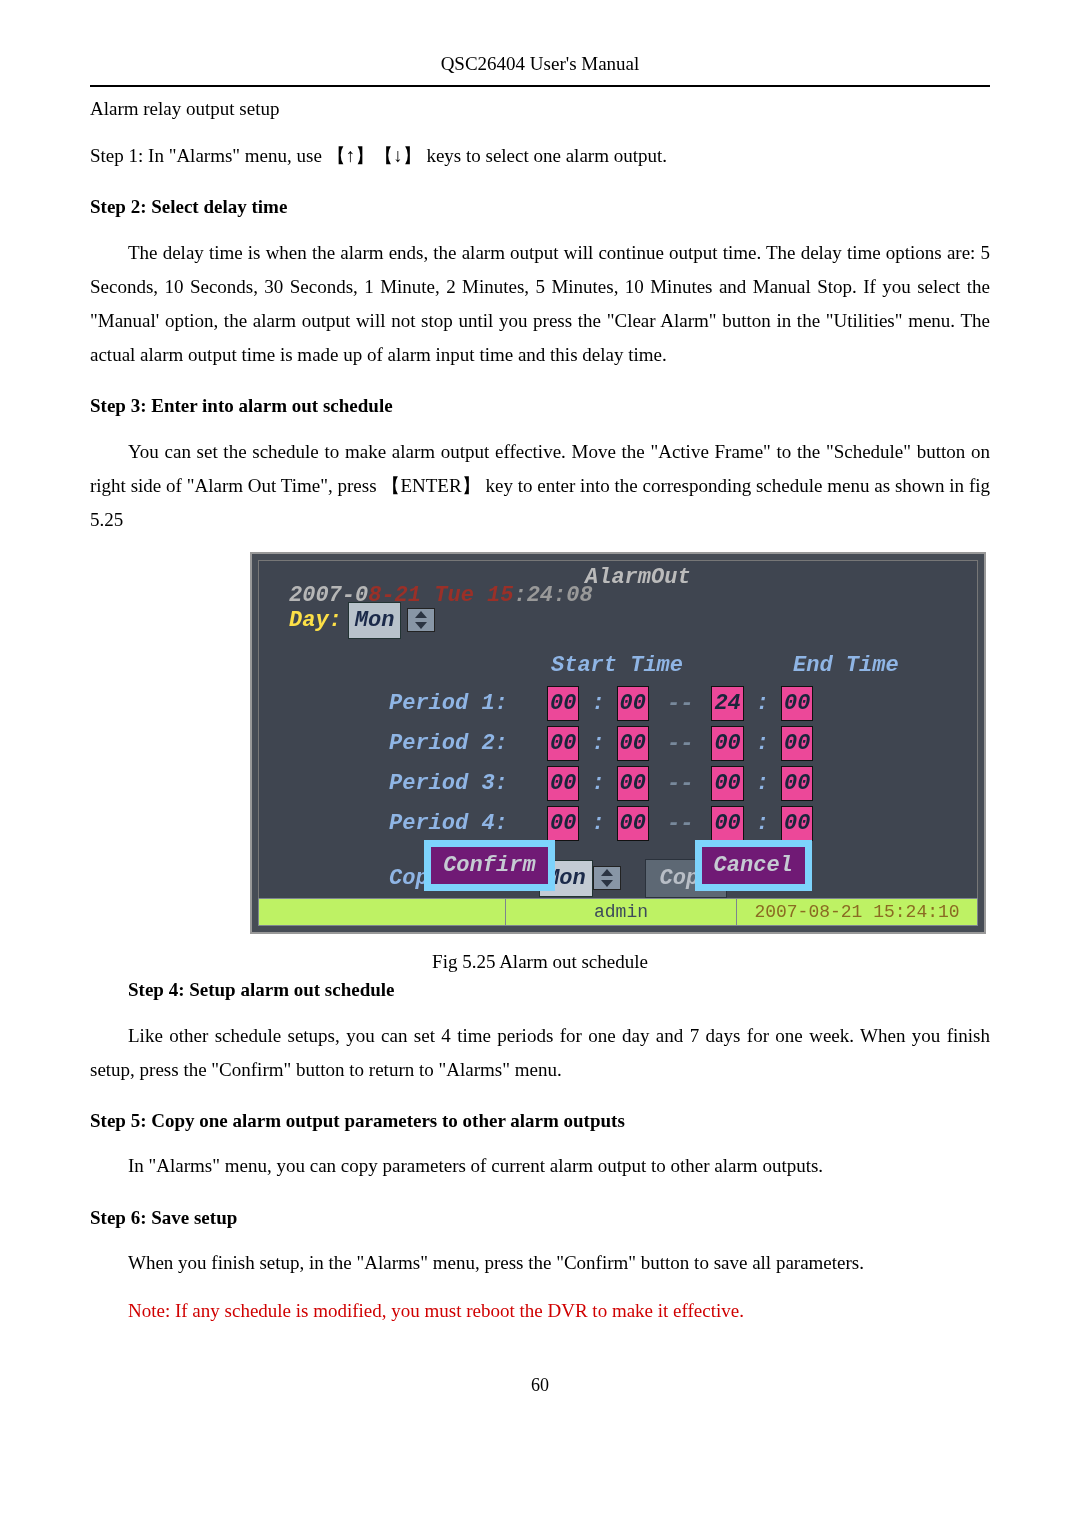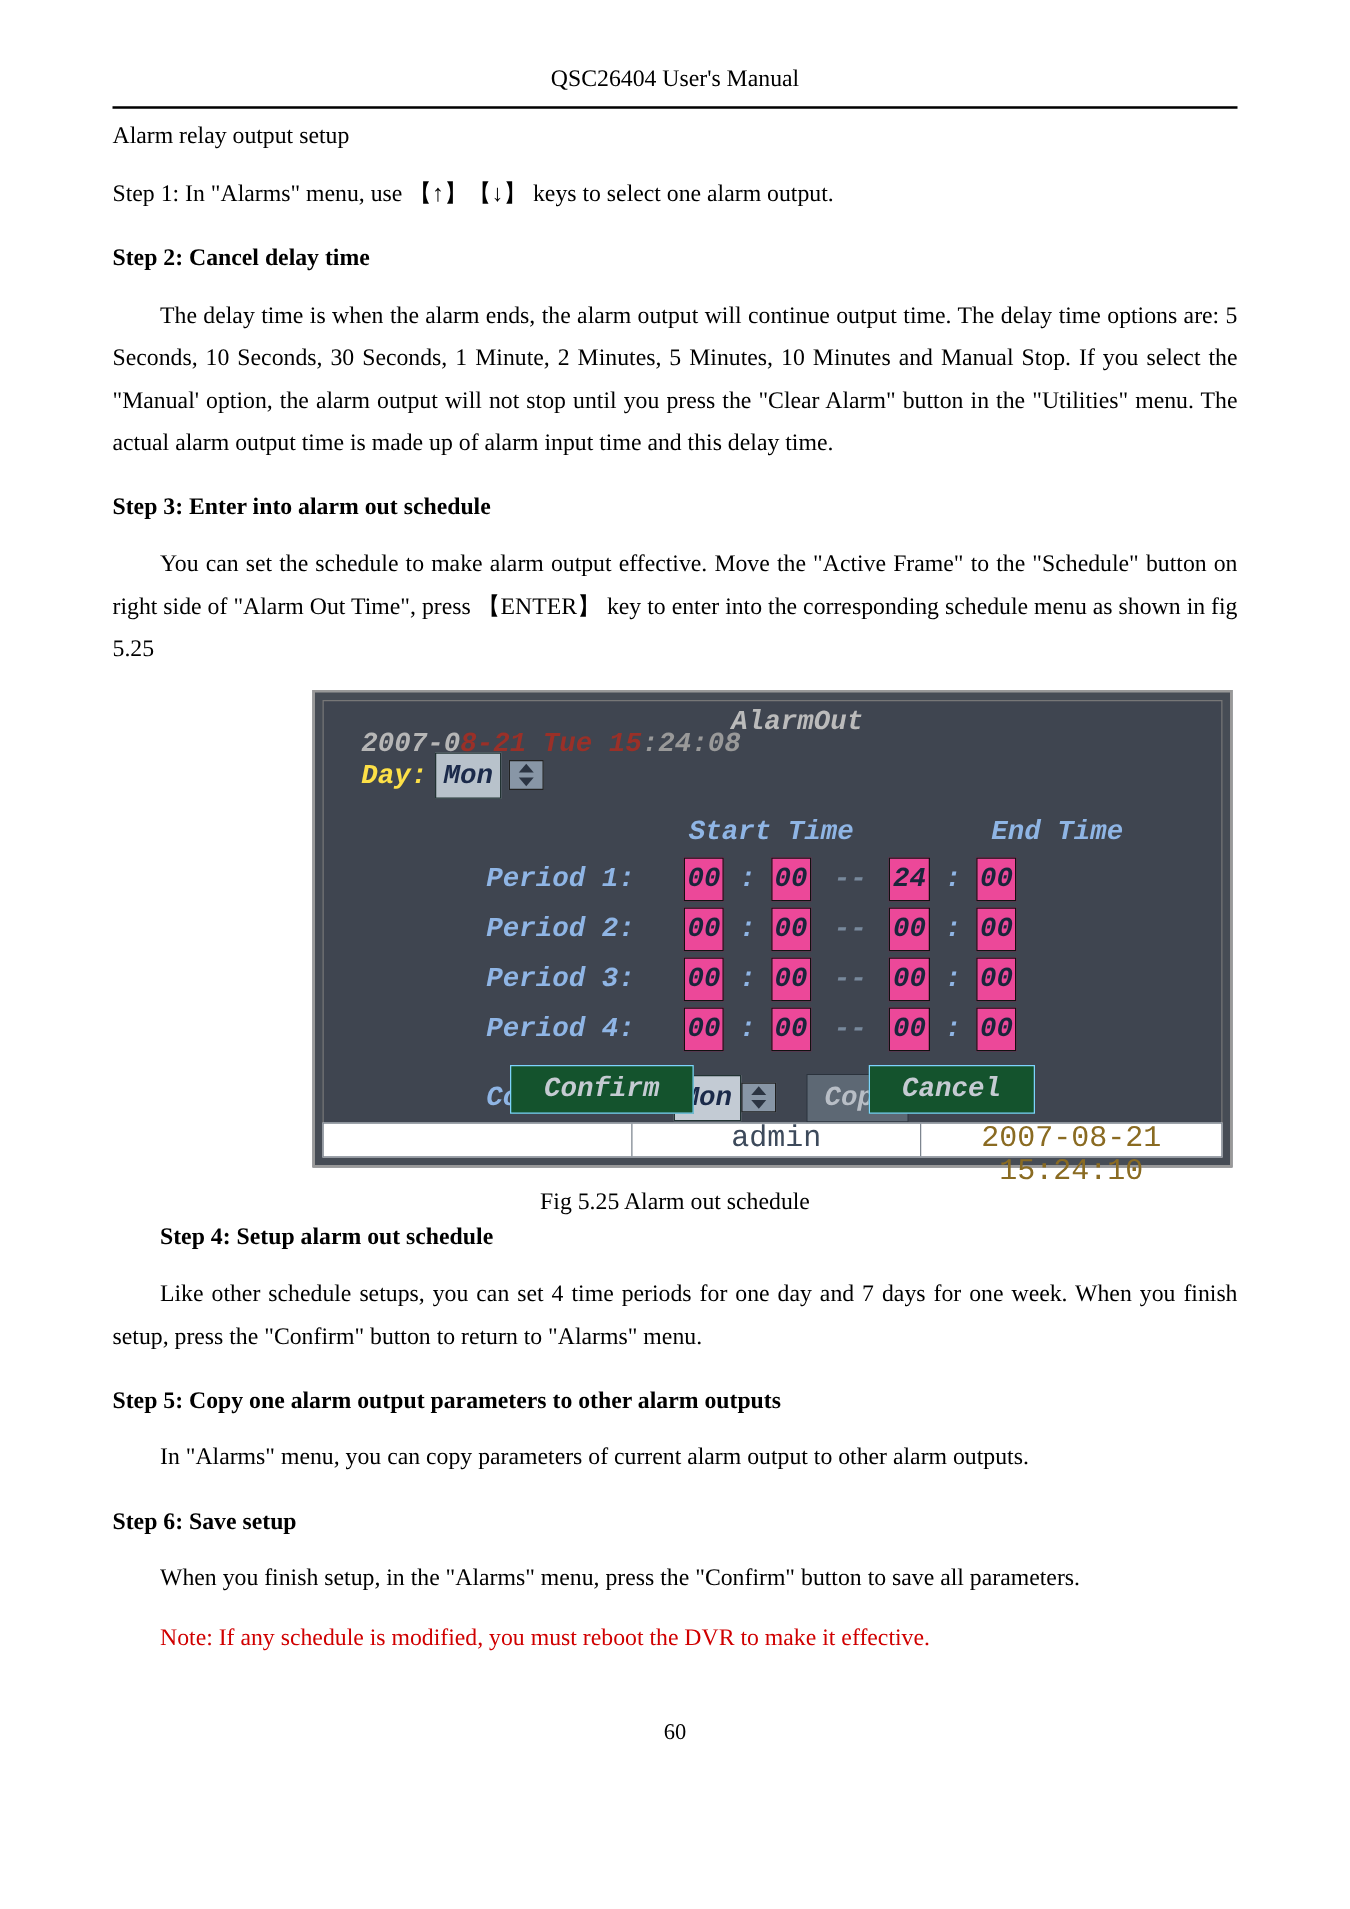--- a/index.html
+++ b/index.html
@@ -153,43 +153,43 @@
   }
   .bottom-row {
     position: absolute;
     bottom: 34px;
     left: 0; right: 0;
     display: flex;
     justify-content: center;
     gap: 140px;
   }
   .confirm-btn, .cancel-btn {
-    background: #14532d;
+    background: #701a75;
     color: #c5cbd2;
-    padding: 2px 26px;
-    border: 1px solid #7dd3fc;
+    padding: 2px 12px;
+    border: 7px solid #7dd3fc;
     font-weight: bold;
     font-family: 'Courier New', monospace;
   }
   .cam-row {
     position: absolute;
     bottom: 2px;
     right: 8px;
     color: #7c6a24;
     font-family: 'Courier New', monospace;
     font-weight: bold;
     font-size: 20px;
   }
   .statusbar {
     display: flex;
-    background: #ffffff;
+    background: #bef264;
     color: #3d4a5b;
     border: 1px solid #7d858f;
     font-family: 'Courier New', monospace;
-    font-size: 24px;
+    font-size: 18px;
     height: 26px;
     align-items: center;
     position: absolute;
     left: 6px;
     right: 6px;
     bottom: 6px;
   }
   .status-left { flex: 1; border-right: 1px solid #7d858f; height: 100%;}
   .status-mid { width: 230px; text-align: center; border-right: 1px solid #7d858f; height:100%; line-height:26px;}
   .status-right { width: 240px; text-align: center; color: #8a6b22; height:100%; line-height:26px;}
@@ -212,21 +212,21 @@
 
 <div class="page">
   <div class="header">QSC26404 User's Manual</div>
 
   <div class="section-title">Alarm relay output setup</div>
 
   <p class="indented body-text" style="margin-top:16px;">
     <span class="section-title">Step 1:</span><span> In "Alarms" menu, use </span><span class="bracket">【↑】</span><span class="bracket">【↓】</span><span> keys to select one alarm output.</span>
   </p>
 
-  <div class="para-indent-bold step-block">Step 2: Cancel delay time</div>
+  <div class="para-indent-bold step-block">Step 2: Select delay time</div>
   <p class="body-text first">The delay time is when the alarm ends, the alarm output will continue output time. The delay time options are: 5 Seconds, 10 Seconds, 30 Seconds, 1 Minute, 2 Minutes, 5 Minutes, 10 Minutes and Manual Stop. If you select the "Manual' option, the alarm output will not stop until you press the "Clear Alarm" button in the "Utilities" menu. The actual alarm output time is made up of alarm input time and this delay time.</p>
 
   <div class="para-indent-bold step-block">Step 3: Enter into alarm out schedule</div>
   <p class="body-text first">
     <span>You can set the schedule to make alarm output effective. Move the "Active Frame" to the "Schedule" button on right side of "Alarm Out Time", press </span><span class="bracket">【ENTER】</span><span> key to enter into the corresponding schedule menu as shown in fig 5.25</span>
   </p>
 
   <div class="screenshot-container">
     <div class="ui-inner">
       <div class="ui-title-row" style="position:relative;">

